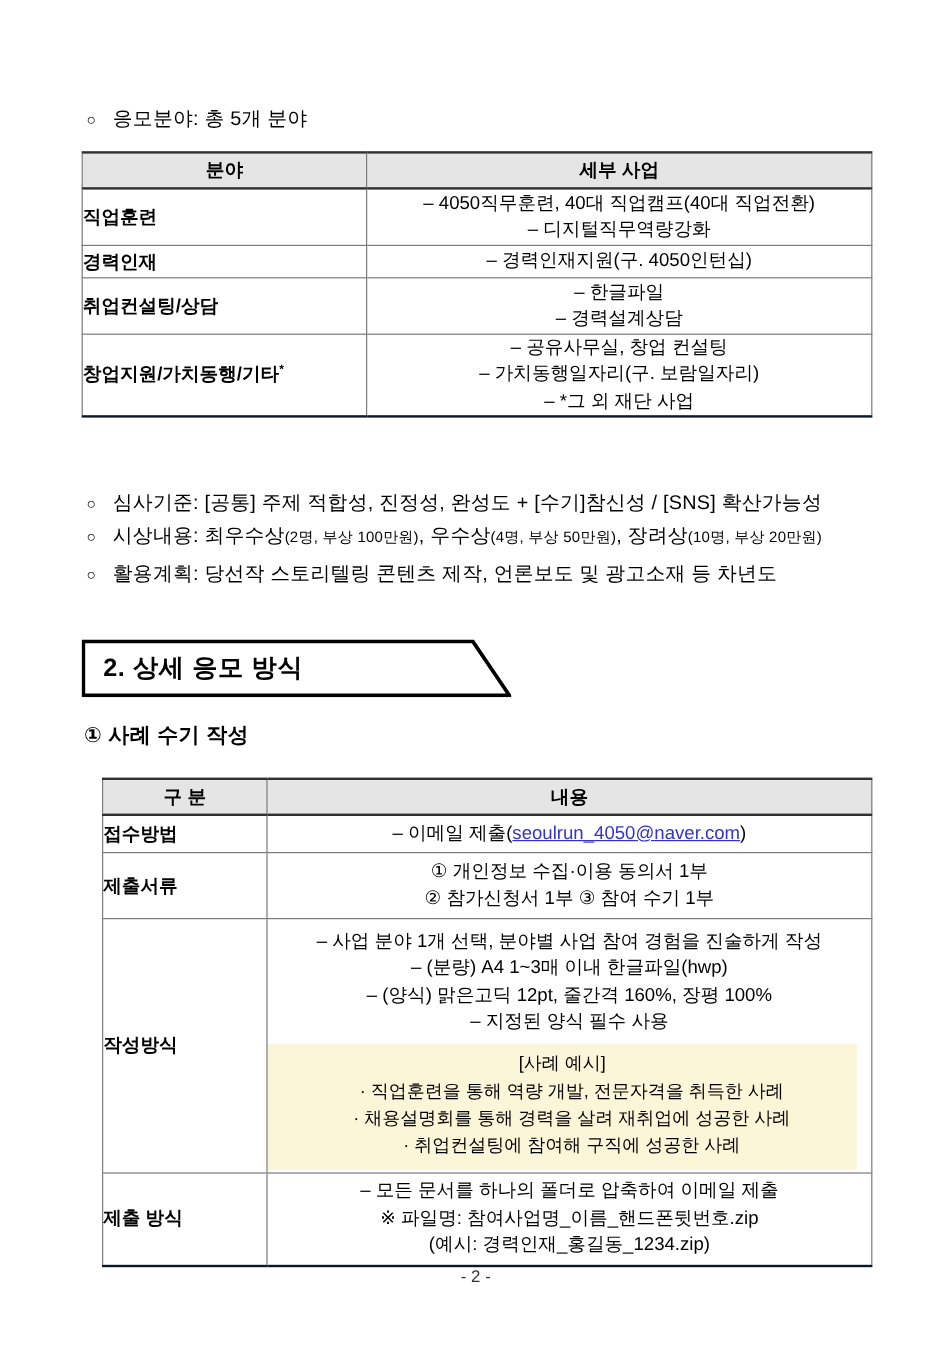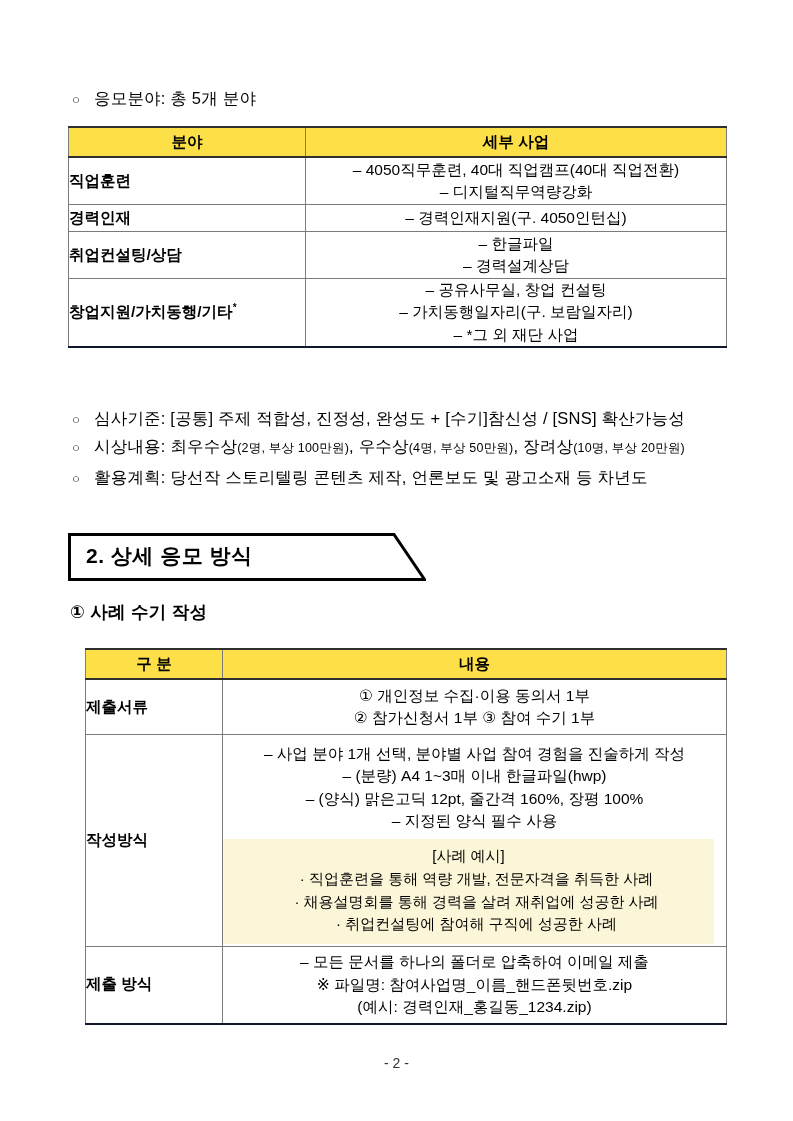--- a/index.html
+++ b/index.html
@@ -46,21 +46,21 @@
     border-collapse: collapse;
     table-layout: fixed;
     font-size: 15.5px;
   }
   table.doc th, table.doc td {
     border: 1px solid #7b7b7b;
     padding: 0;
     vertical-align: middle;
   }
   table.doc thead th {
-    background: #fde047;
+    background: #e5e5e5;
     font-weight: bold;
     font-size: 15.5px;
     text-align: center;
     border-top: 2px solid #303030;
     border-bottom: 2px solid #303030;
     height: 28px;
   }
   table.doc tbody tr:last-child td { border-bottom: 2px solid #0f172a; }
   td.keycol {
     text-align: left;
@@ -232,20 +232,26 @@
         <col class="c2">
       </colgroup>
     <thead>
       <tr>
         <th>구   분</th>
         <th>내용</th>
       </tr>
     </thead>
     <tbody>
 
+      <tr>
+        <td class="keycol" style="height:30px;">접수방법</td>
+        <td class="valcol">
+          <div class="line"><span>–  이메일 제출(</span><a class="maillink" href="#">seoulrun_4050@naver.com</a><span>)</span></div>
+        </td>
+      </tr>
 
       <tr>
         <td class="keycol" style="height:54px;">제출서류</td>
         <td class="valcol">
           <div class="line">① 개인정보 수집·이용 동의서 1부</div>
           <div class="line">② 참가신청서 1부 ③ 참여 수기 1부</div>
         </td>
       </tr>
 
       <tr>

